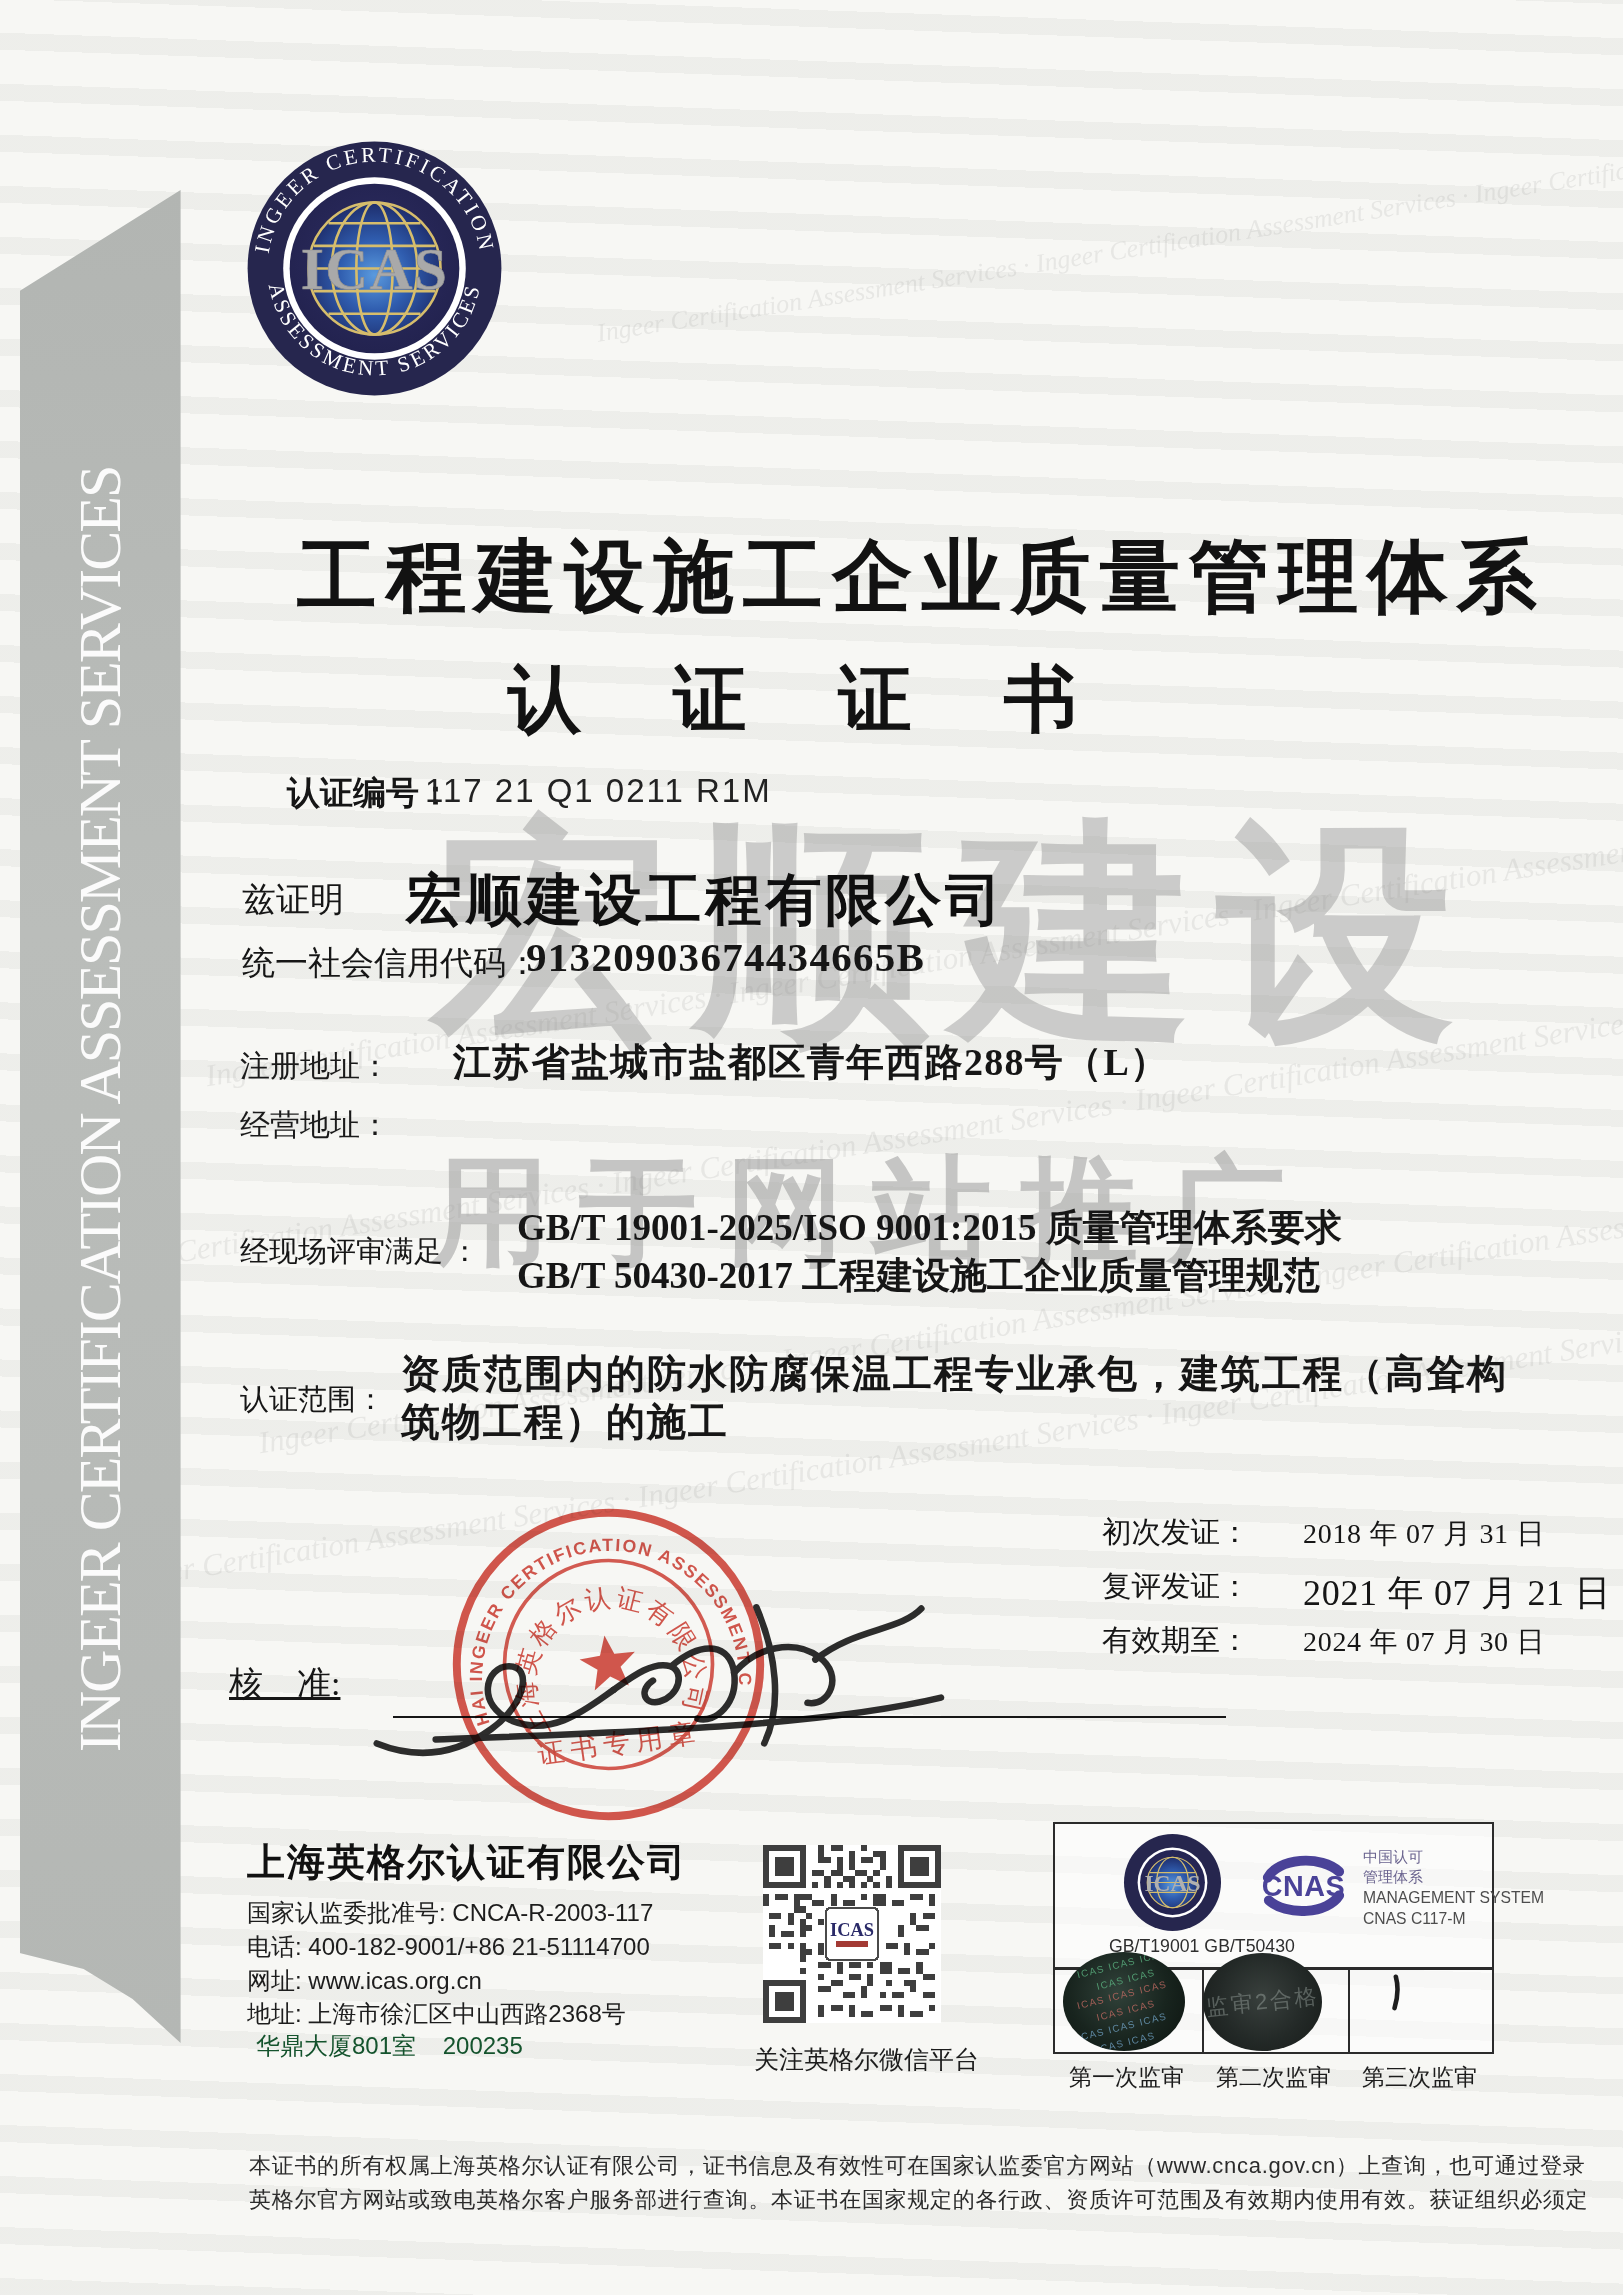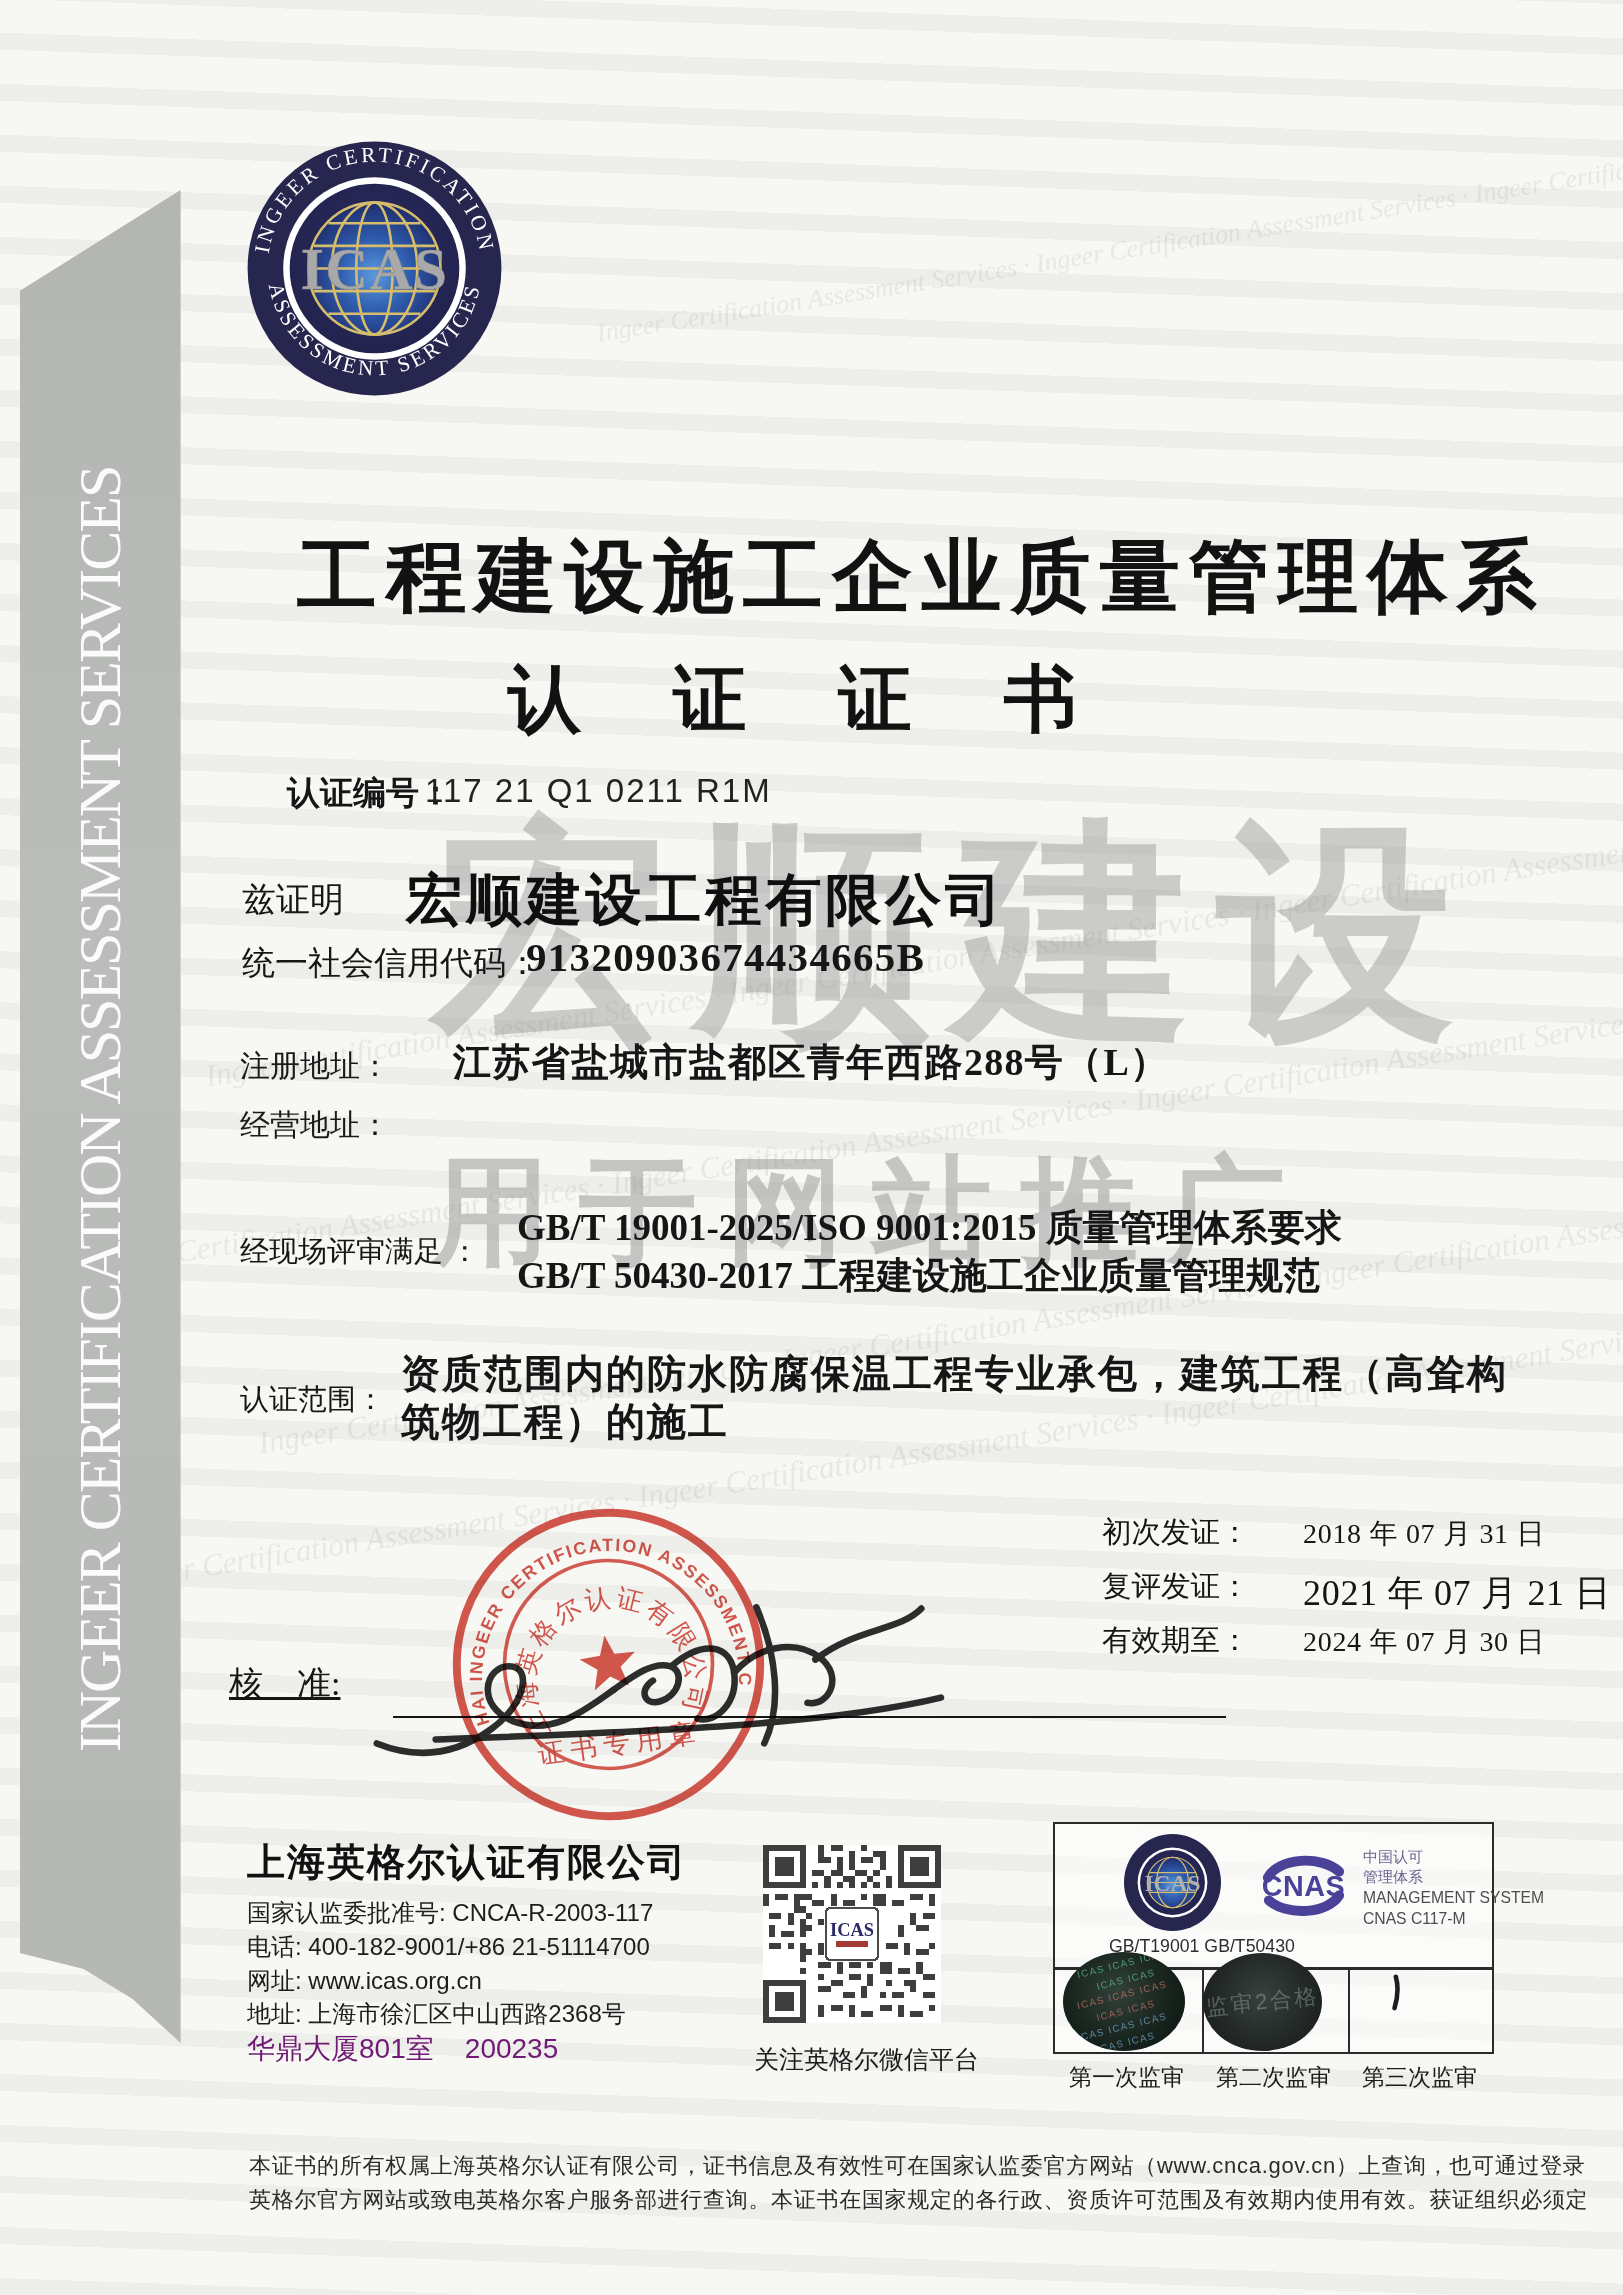--- a/index.html
+++ b/index.html
@@ -171,21 +171,21 @@
         <path d="M 610 60 C 640 130 650 210 622 268"></path>
       </g>
     </svg>
   </div>
 
   <div class="abs hei b" style="left:247px; top:1837px; font-size:38px; letter-spacing:2px; color:#111;">上海英格尔认证有限公司</div>
   <div class="abs hei" style="left:247px; top:1897px; font-size:24px; color:#1d1d1d;">国家认监委批准号: CNCA-R-2003-117</div>
   <div class="abs hei" style="left:247px; top:1931px; font-size:24px; color:#1d1d1d;">电话: 400-182-9001/+86 21-51114700</div>
   <div class="abs hei" style="left:247px; top:1965px; font-size:24px; color:#1d1d1d;">网址: www.icas.org.cn</div>
   <div class="abs hei" style="left:247px; top:1998px; font-size:24px; color:#1d1d1d;">地址: 上海市徐汇区中山西路2368号</div>
-  <div class="abs hei" style="left:247px; top:2030px; font-size:28px; color:#701a75;">华鼎大厦801室    200235</div>
+  <div class="abs hei" style="left:256px; top:2030px; font-size:24px; color:#14532d;">华鼎大厦801室    200235</div>
 
   <svg class="abs" style="left:763px; top:1845px;" width="178" height="178" viewBox="0 0 29 29" shape-rendering="crispEdges" xmlns="http://www.w3.org/2000/svg">
     <rect width="29" height="29" fill="#ffffff"></rect>
     <g fill="#3e3e3e">
       <g>
         <rect x="0" y="0" width="7" height="7"></rect>
           <rect x="1" y="1" width="5" height="5" fill="#fff"></rect>
           <rect x="2" y="2" width="3" height="3"></rect>
       </g>
       <g>

